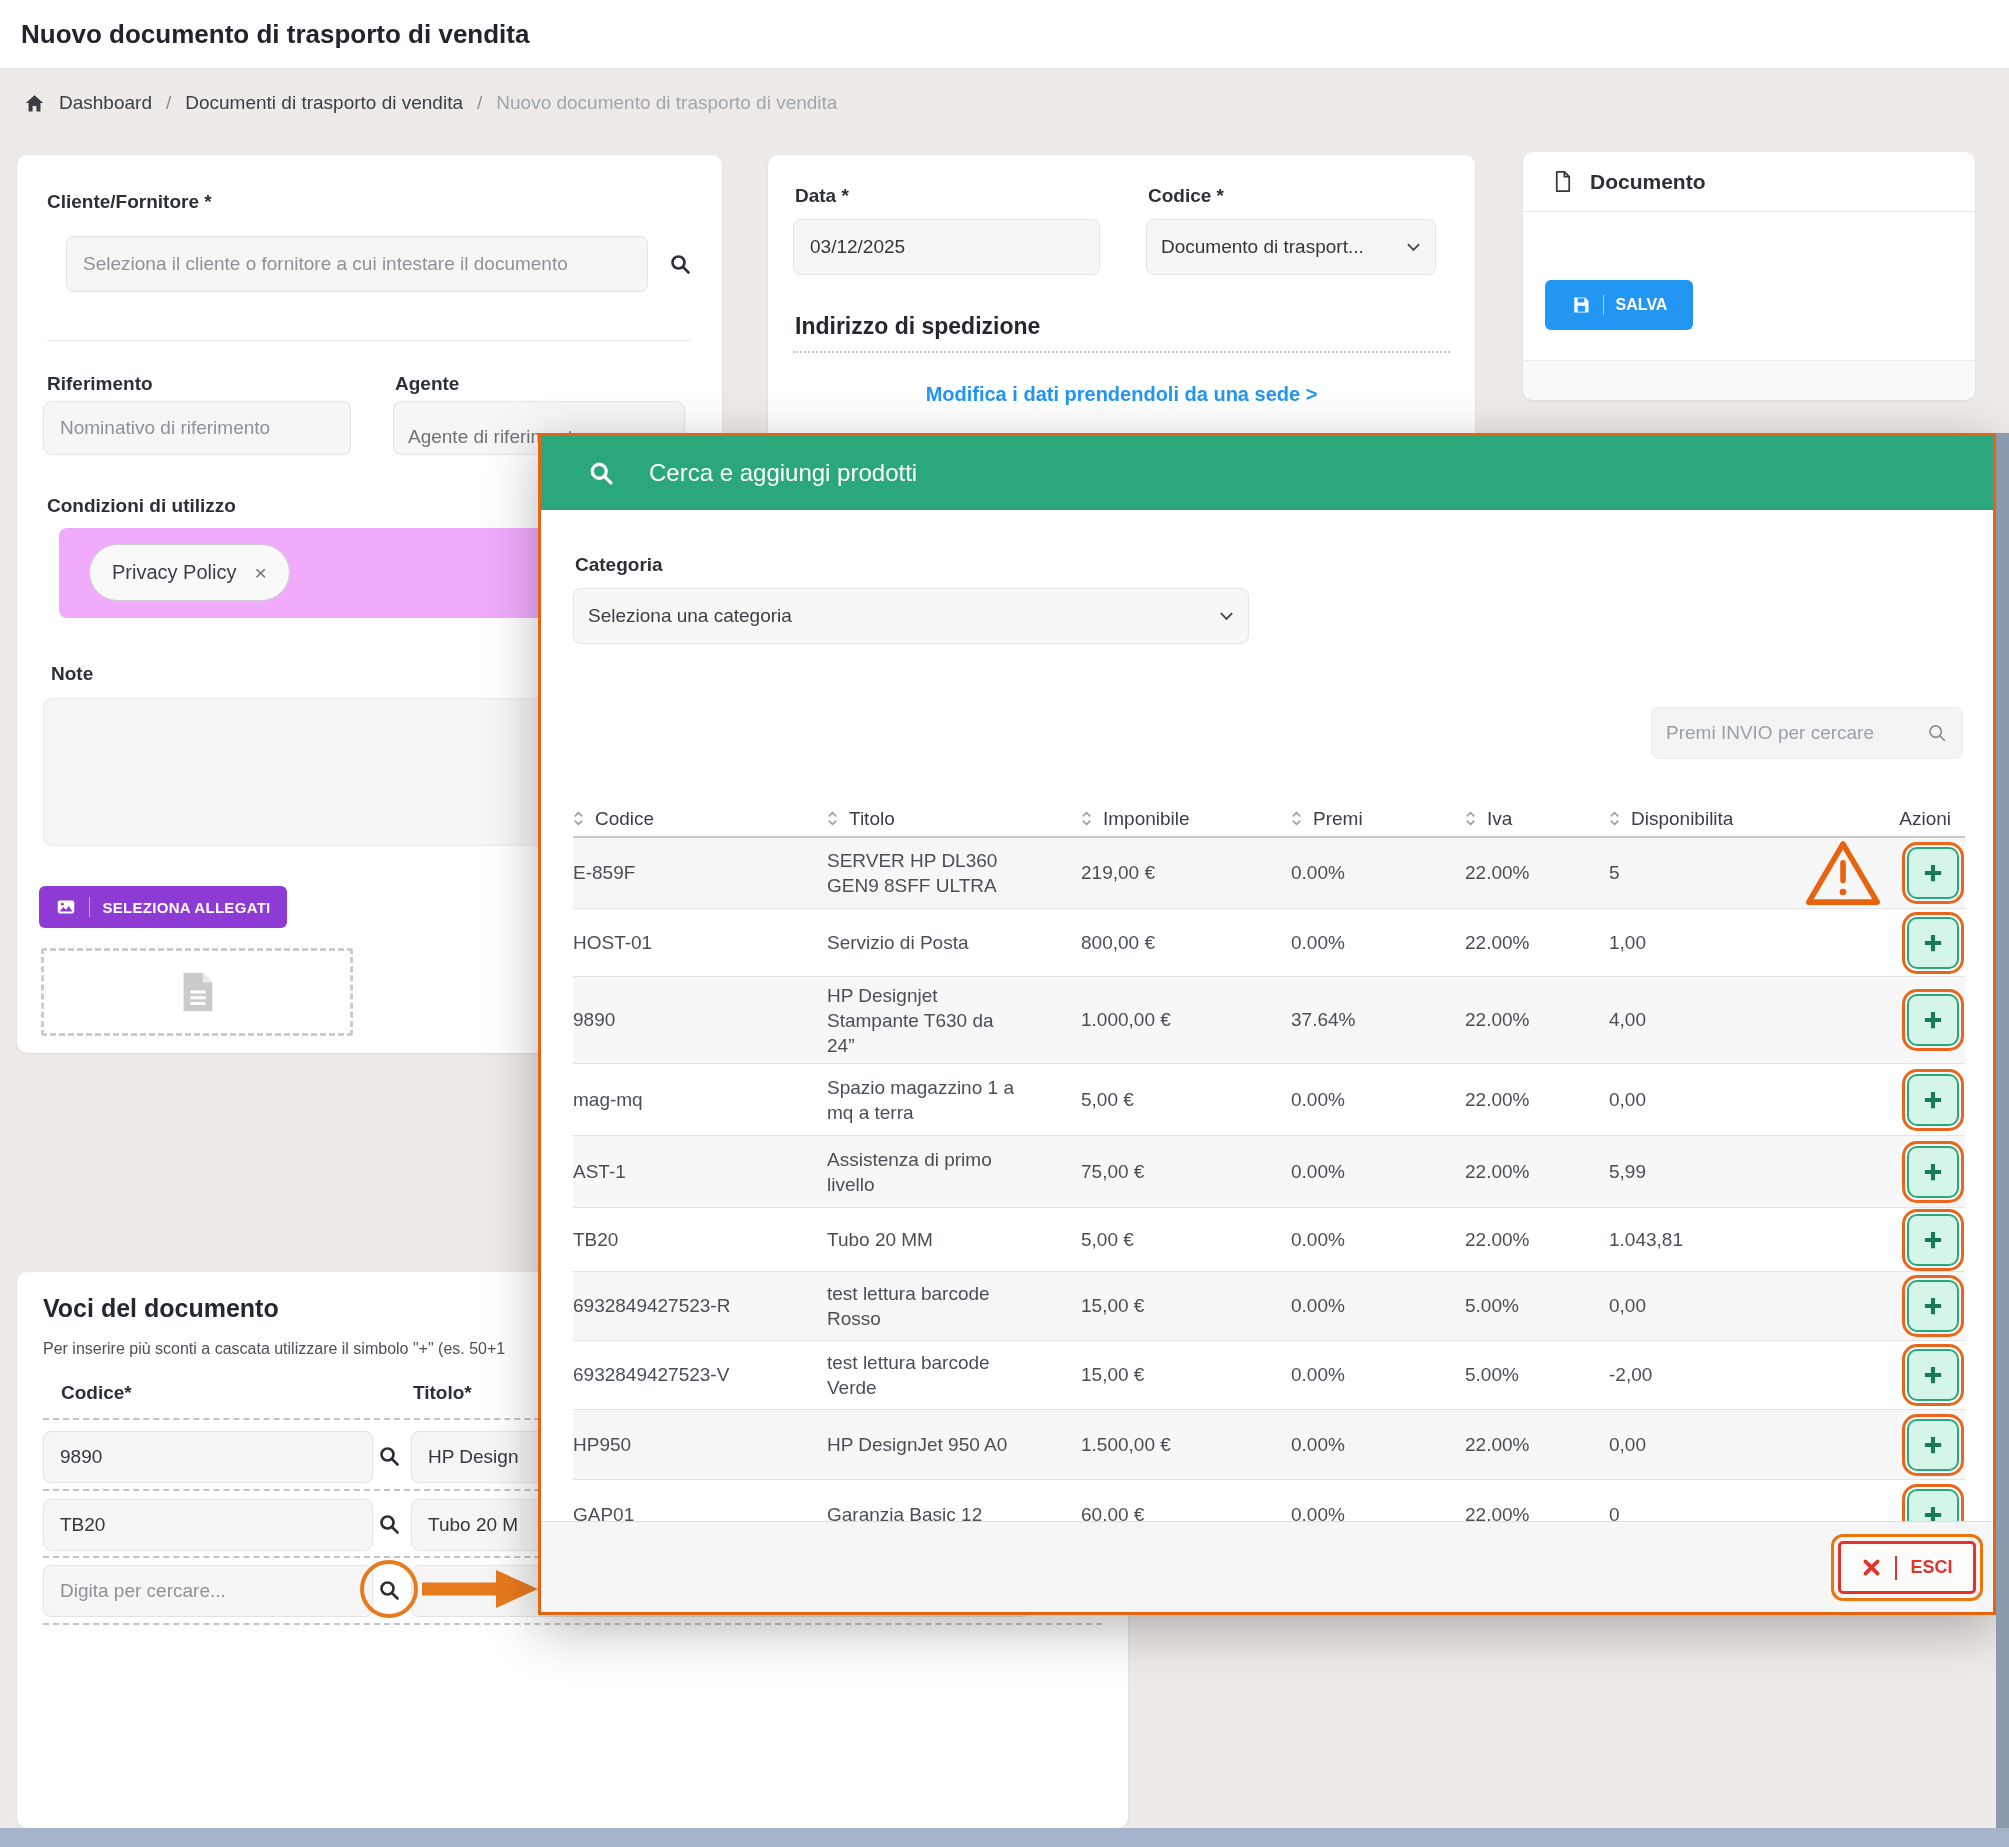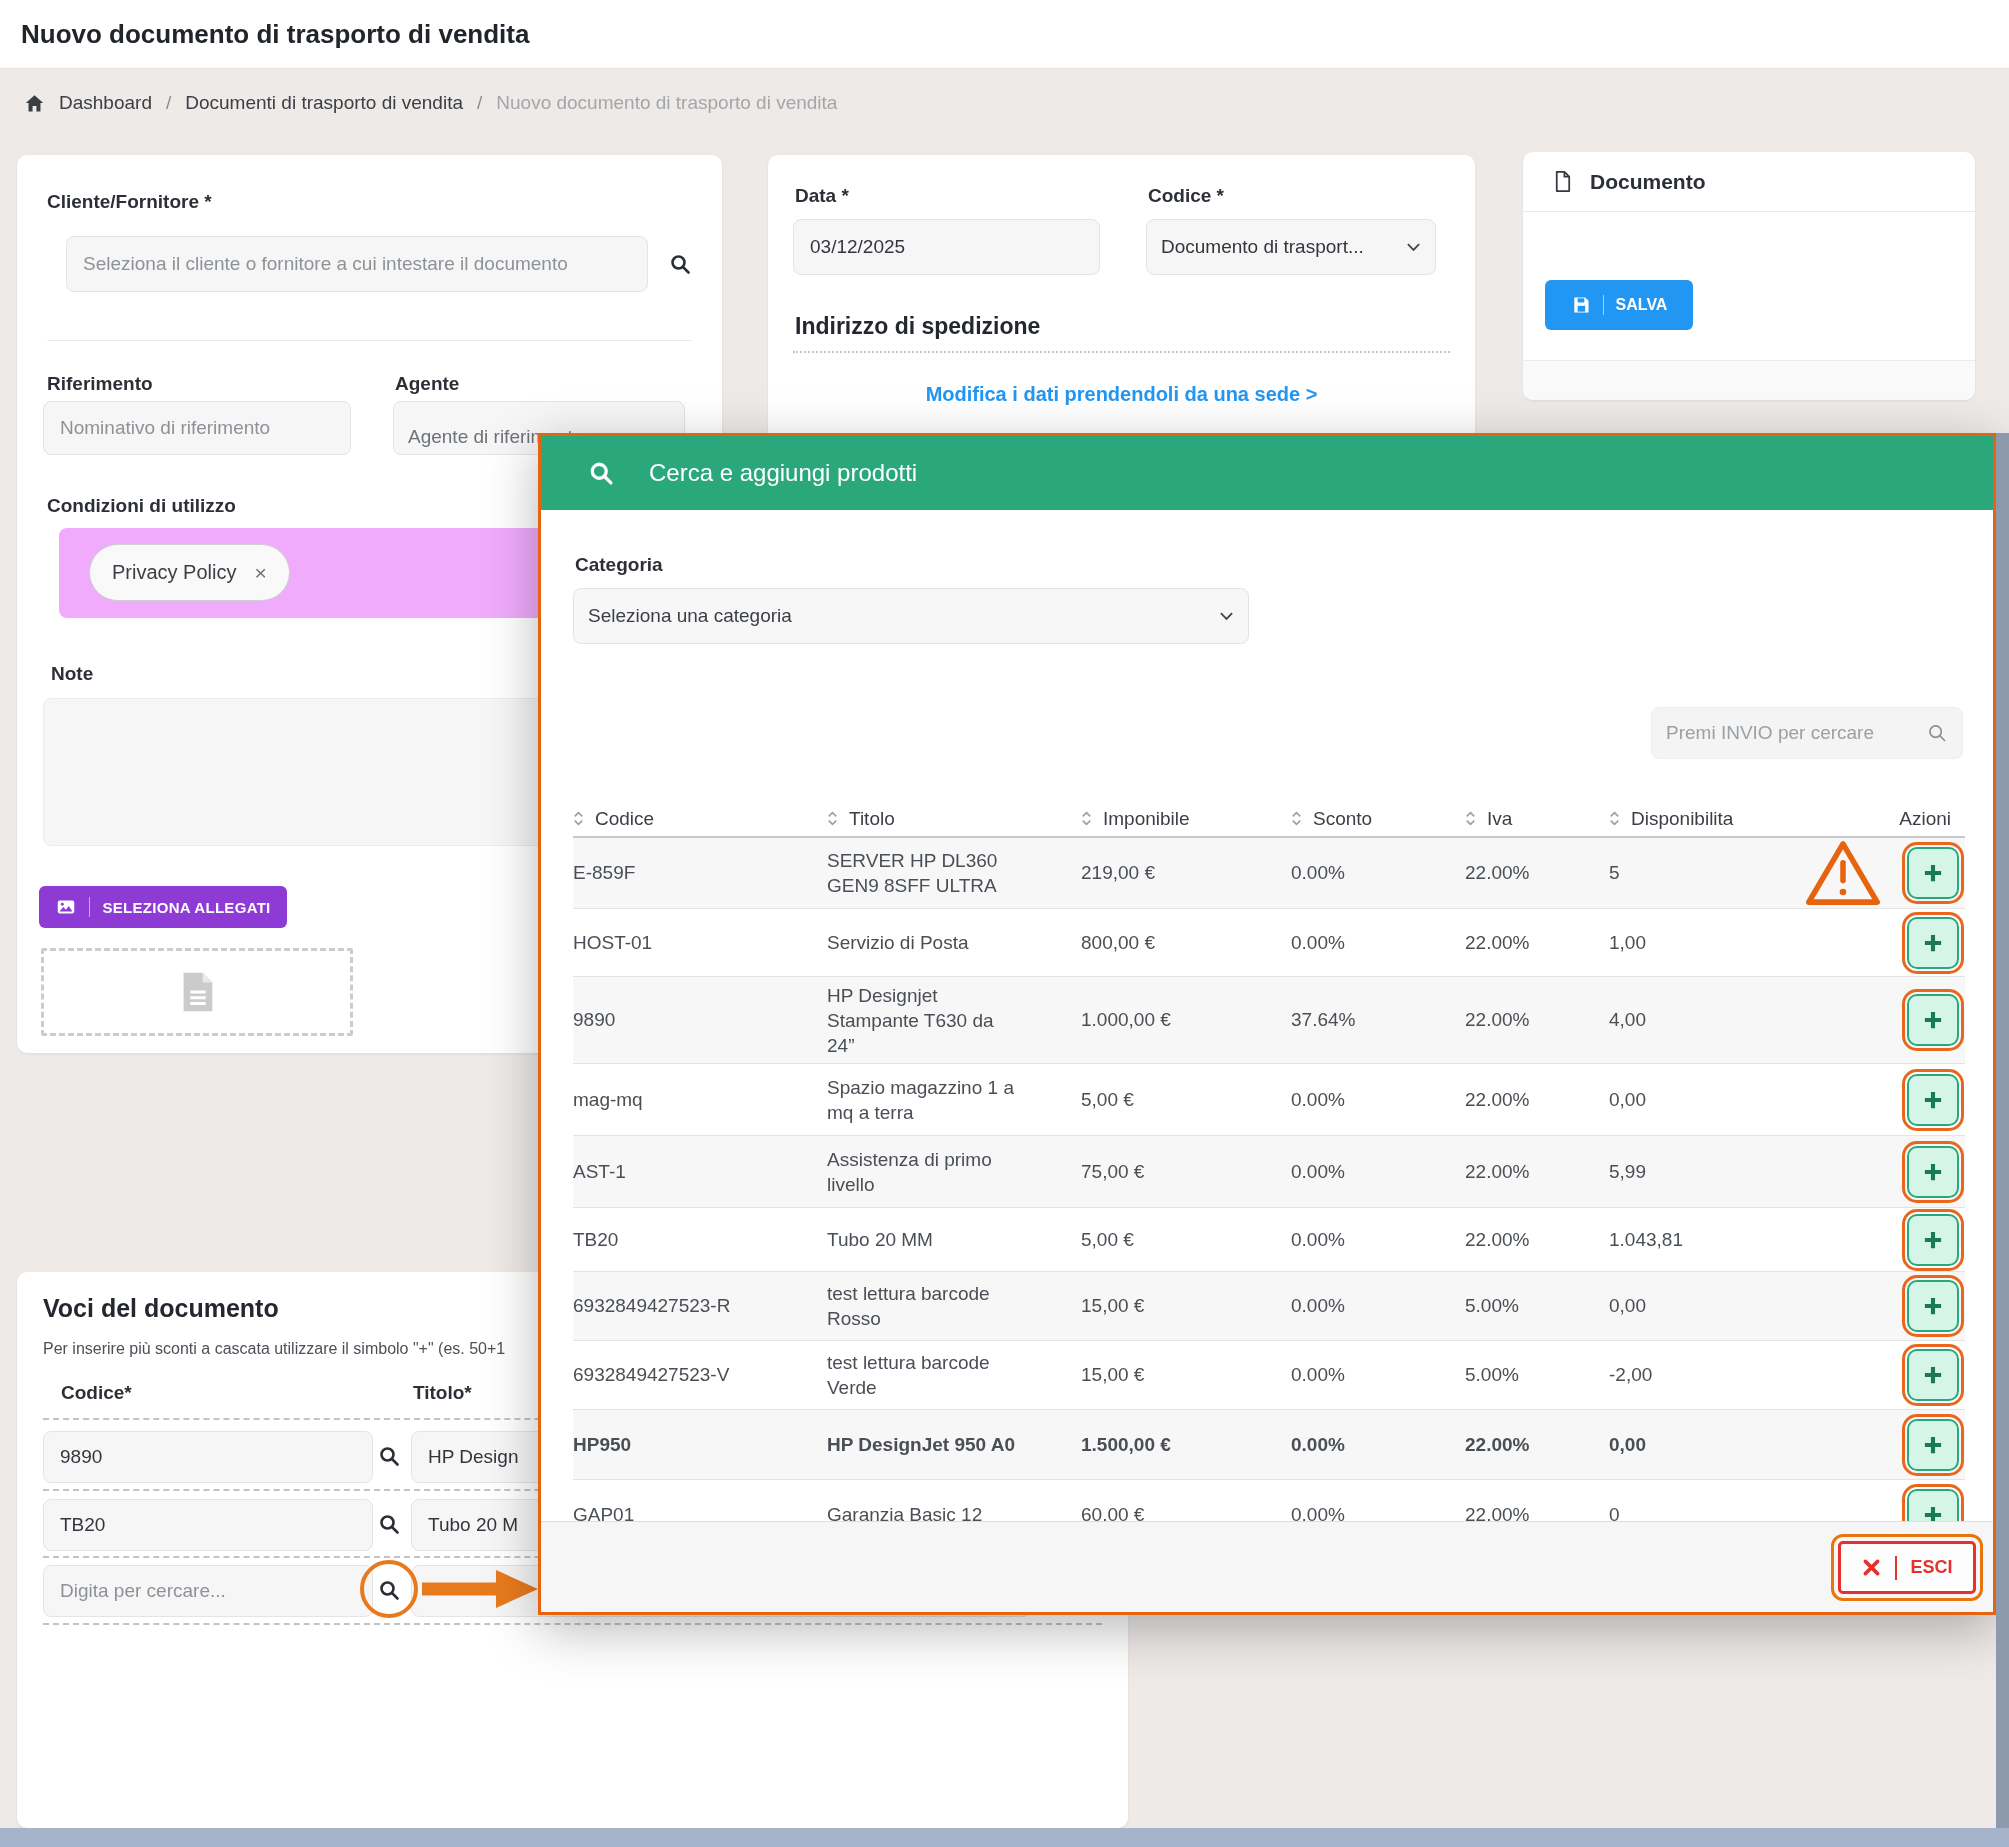--- a/index.html
+++ b/index.html
@@ -322,21 +322,21 @@
               <path d="M1.5 5L5 1.5 8.5 5"></path>
               <path d="M1.5 9L5 12.5 8.5 9"></path>
             </svg>
             <span>Imponibile</span>
           </div>
         <div class="mh">
             <svg width="11" height="15" viewBox="0 0 10 14" fill="none" stroke="#9aa0a6" stroke-width="1.5">
               <path d="M1.5 5L5 1.5 8.5 5"></path>
               <path d="M1.5 9L5 12.5 8.5 9"></path>
             </svg>
-            <span>Sconto</span>
+            <span>Premi</span>
           </div>
         <div class="mh">
             <svg width="11" height="15" viewBox="0 0 10 14" fill="none" stroke="#9aa0a6" stroke-width="1.5">
               <path d="M1.5 5L5 1.5 8.5 5"></path>
               <path d="M1.5 9L5 12.5 8.5 9"></path>
             </svg>
             <span>Iva</span>
           </div>
         <div class="mh">
             <svg width="11" height="15" viewBox="0 0 10 14" fill="none" stroke="#9aa0a6" stroke-width="1.5">
@@ -478,21 +478,21 @@
         <div class="mc">-2,00</div>
         <div class="mc-az">
             <button class="plusbtn">
               <svg width="26" height="26" viewBox="0 0 24 24">
                 <path d="M12 4.5v15M4.5 12h15" stroke="#1a7a58" stroke-width="3.8"></path>
               </svg>
             </button>
           </div>
       </div>
 
-      <div class="mrow body alt" style="height:70px;font-weight:bold;">
+      <div class="mrow body alt" style="height:70px;">
         <div class="mc">HP950</div>
         <div class="mc mc-titolo">HP DesignJet 950 A0</div>
         <div class="mc">1.500,00 €</div>
         <div class="mc">0.00%</div>
         <div class="mc">22.00%</div>
         <div class="mc">0,00</div>
         <div class="mc-az">
             <button class="plusbtn">
               <svg width="26" height="26" viewBox="0 0 24 24">
                 <path d="M12 4.5v15M4.5 12h15" stroke="#1a7a58" stroke-width="3.8"></path>

